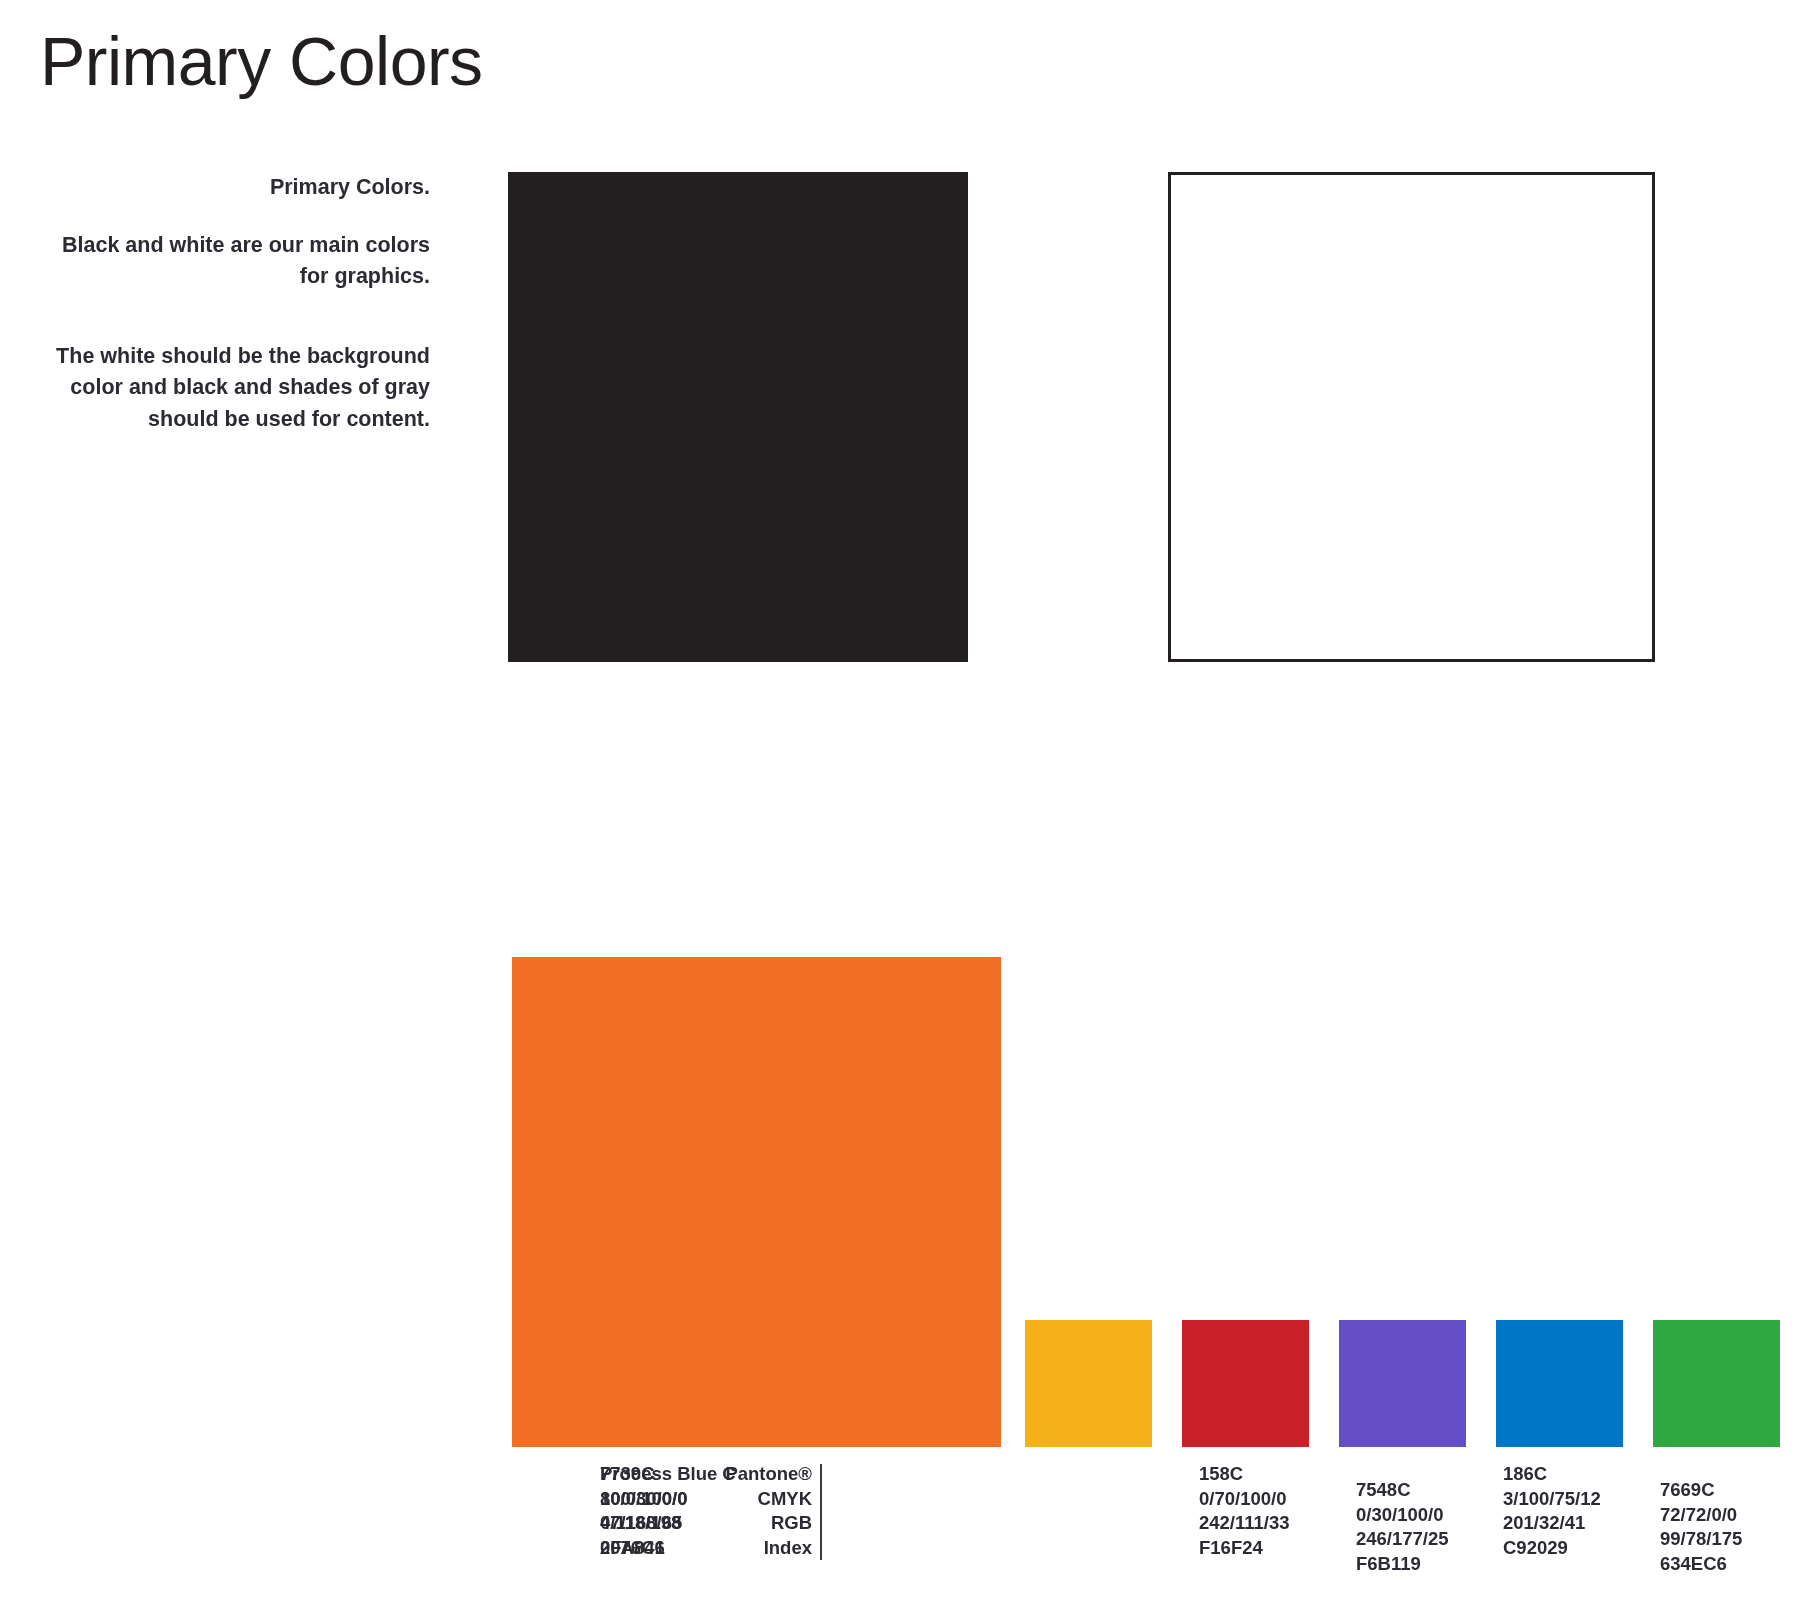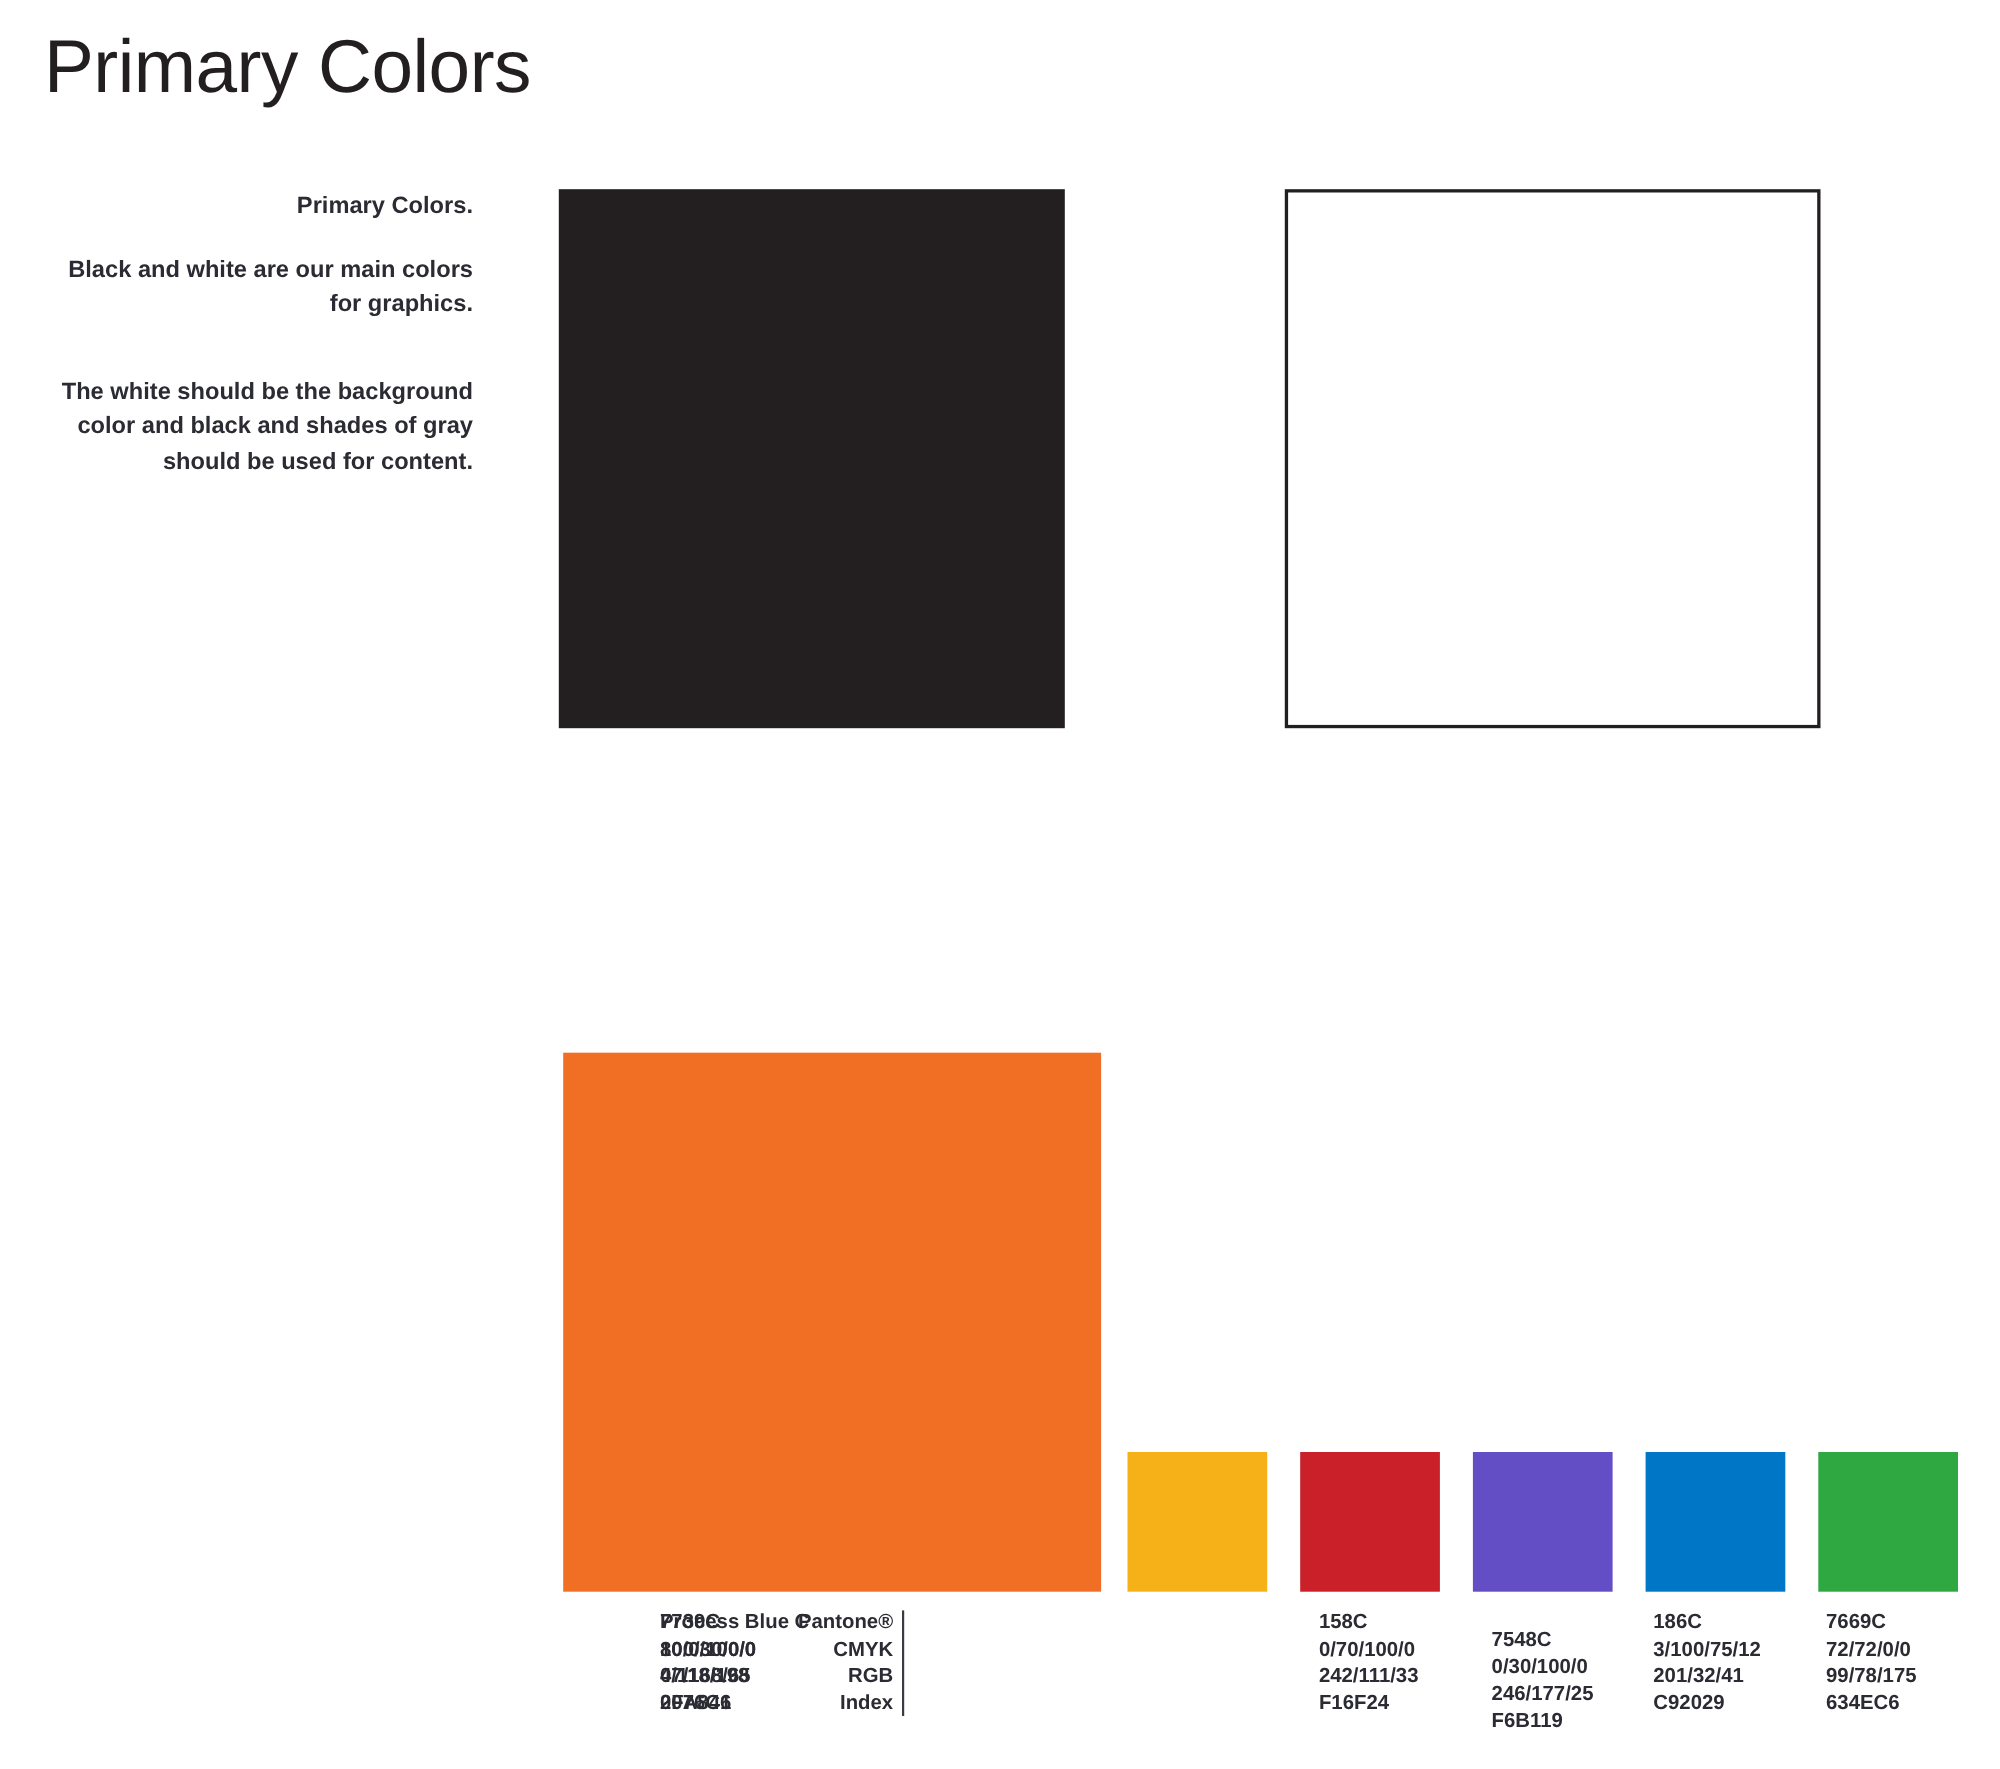--- a/index.html
+++ b/index.html
@@ -103,21 +103,21 @@
   .spec-col {
     position: absolute;
     top: 0;
     white-space: nowrap;
   }
   .spec-col:nth-of-type(1) { left: 285px; }
   .spec-col:nth-of-type(2) { left: 442px; }
   .spec-col:nth-of-type(3) { left: 599px; }
   .spec-col:nth-of-type(4) { left: 756px; margin-top: 16px; }
   .spec-col:nth-of-type(5) { left: 903px; }
-  .spec-col:nth-of-type(6) { left: 1060px; }
+  .spec-col:nth-of-type(6) { left: 1060px; margin-top: 16px; }
   .spec-line { display: block; }
 </style>
 </head>
 <body>
 
 <div class="page">
 
   <h1 class="section-heading" id="heading-primary">Primary Colors</h1>
 
   <div class="body-col" id="body-primary">

